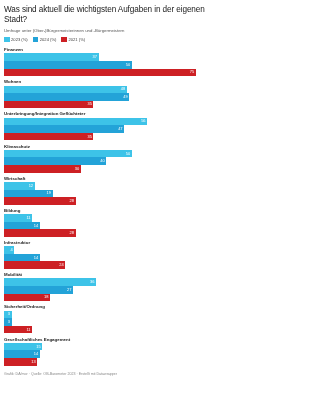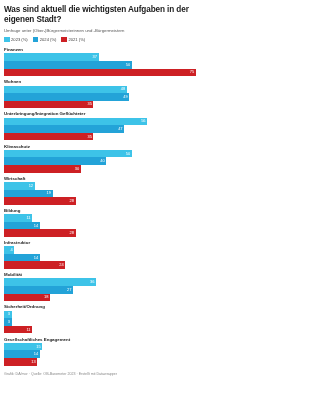--- a/index.html
+++ b/index.html
@@ -6,21 +6,21 @@
   html,body { width:210px; height:400px; }
   body {
     font-family:"Liberation Sans", sans-serif;
     background:#ffffff;
     color:#222222;
     padding:5px 4px 3px 4px;
     overflow:hidden;
   }
   #chart-title {
     font-size:8.2px;
-    font-weight:bold;
+    font-weight:normal;
     line-height:1.22;
     letter-spacing:-0.1px;
     color:#1a1a1a;
     margin-bottom:3px;
   }
   #chart-subtitle {
     font-size:4.3px;
     color:#555555;
     line-height:1.2;
     margin-bottom:3.5px;

